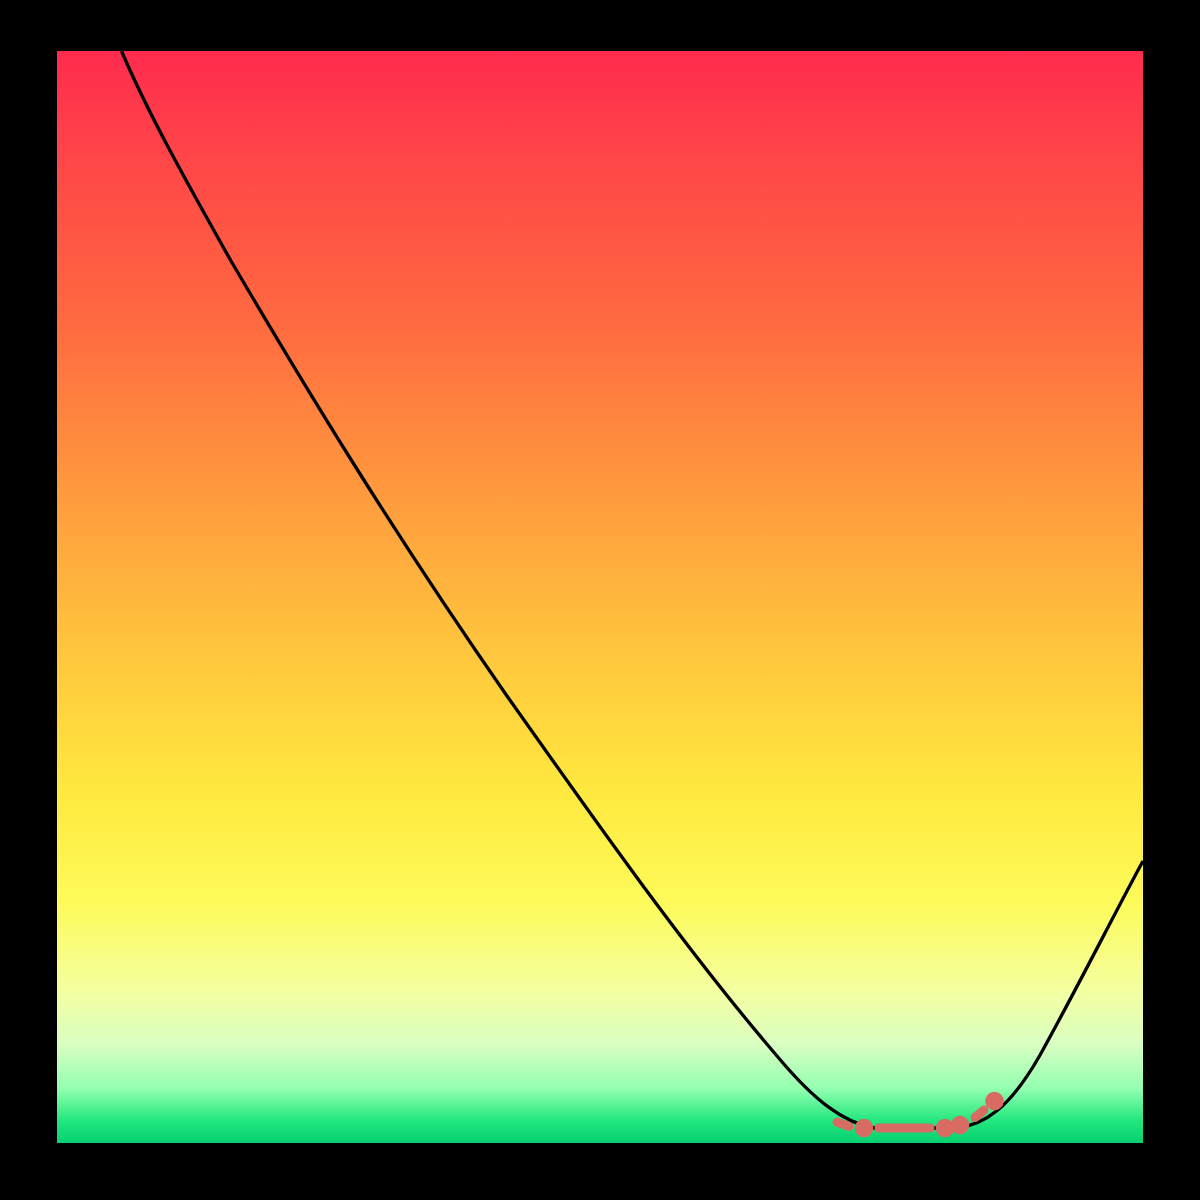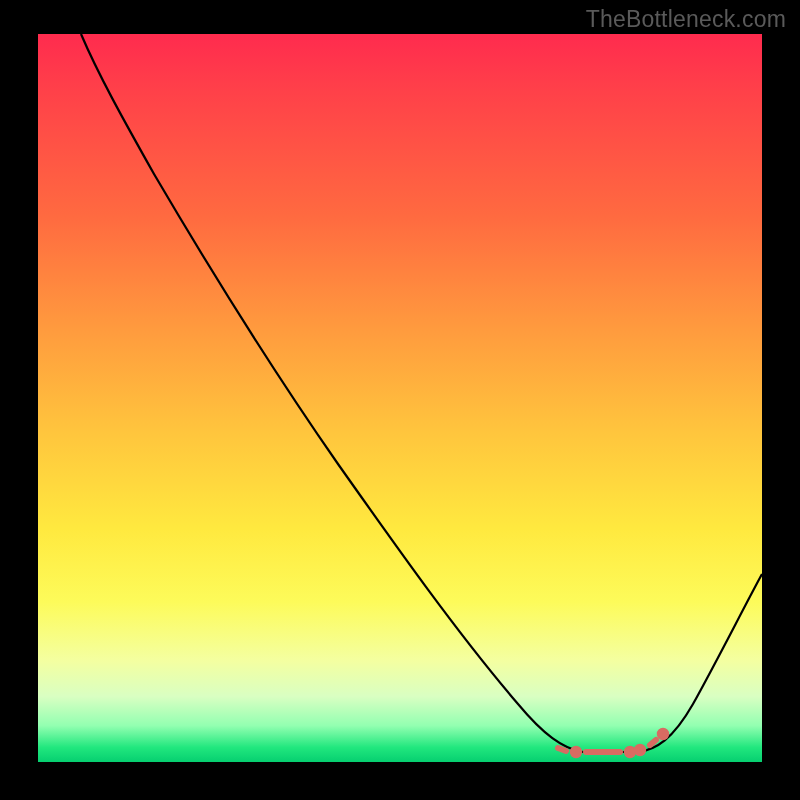--- a/index.html
+++ b/index.html
@@ -55,21 +55,20 @@
     top: 0;
     width: 724px;
     height: 728px;
     overflow: visible;
   }
 </style>
 </head>
 <body>
 
 <div class="frame">
-  <div class="watermark">TheBottleneck.com</div>
 
   <div class="plot">
     <svg class="curve" viewBox="0 0 724 728">
       <path d="M 43 0
                C 60 40, 85 85, 116 140
                C 160 215, 220 315, 300 430
                C 360 515, 420 600, 480 670
                C 505 700, 525 715, 545 718
                L 600 718
                C 618 716, 635 705, 655 670

